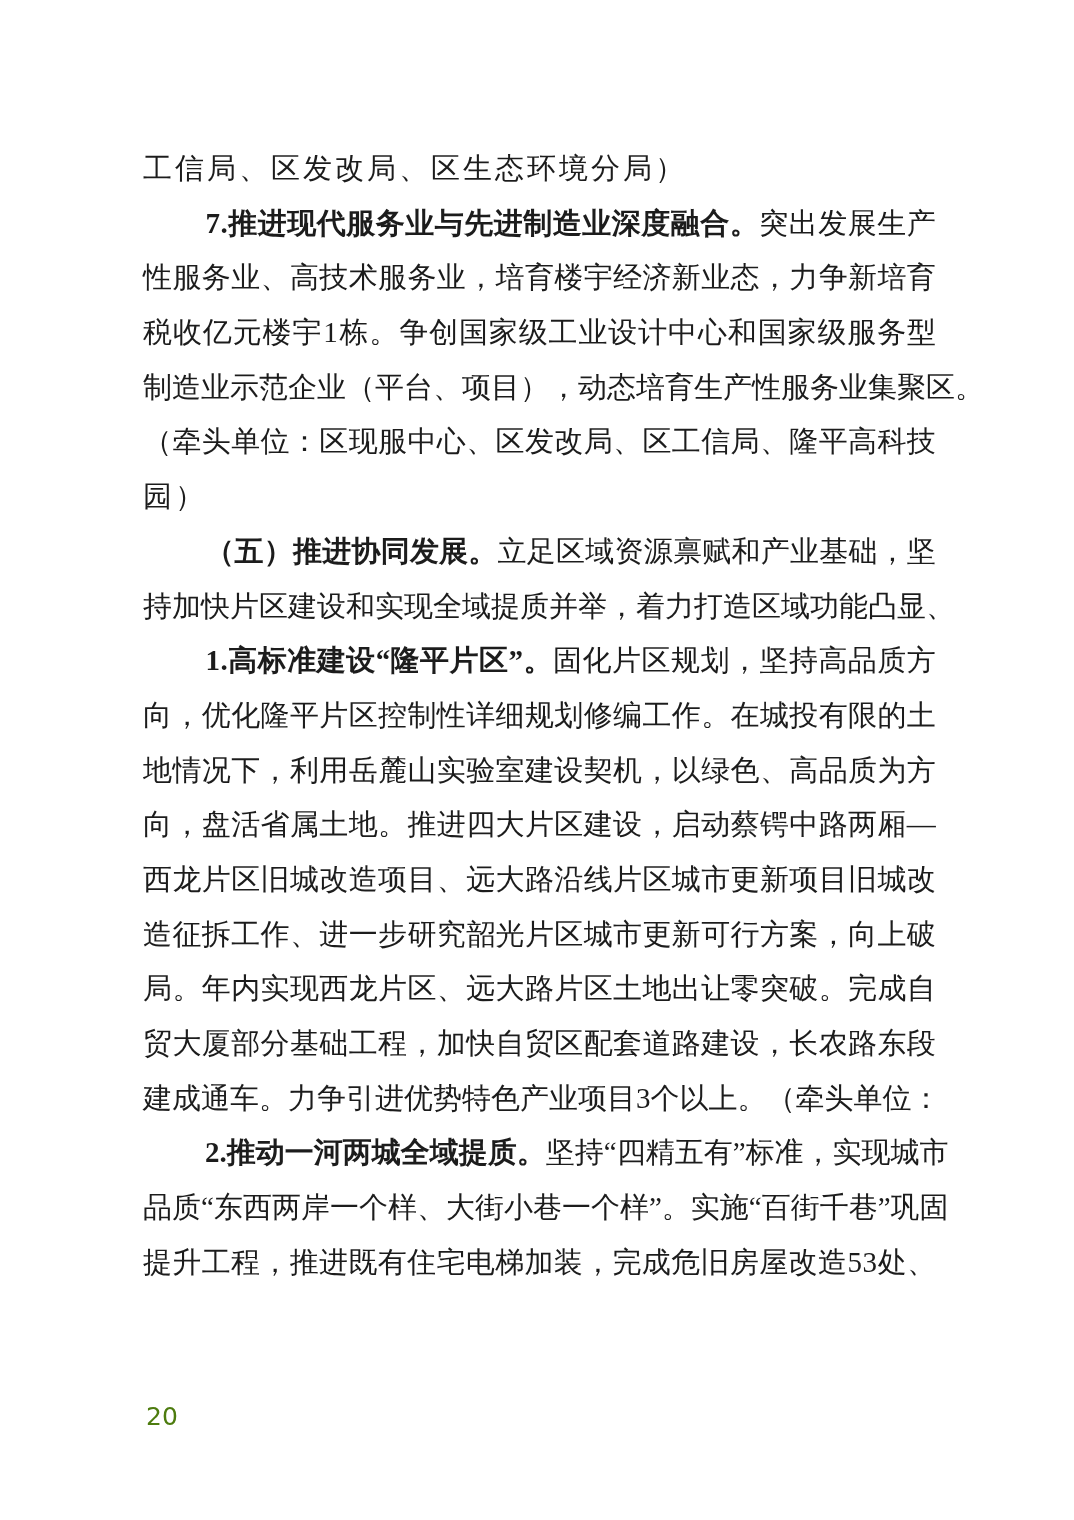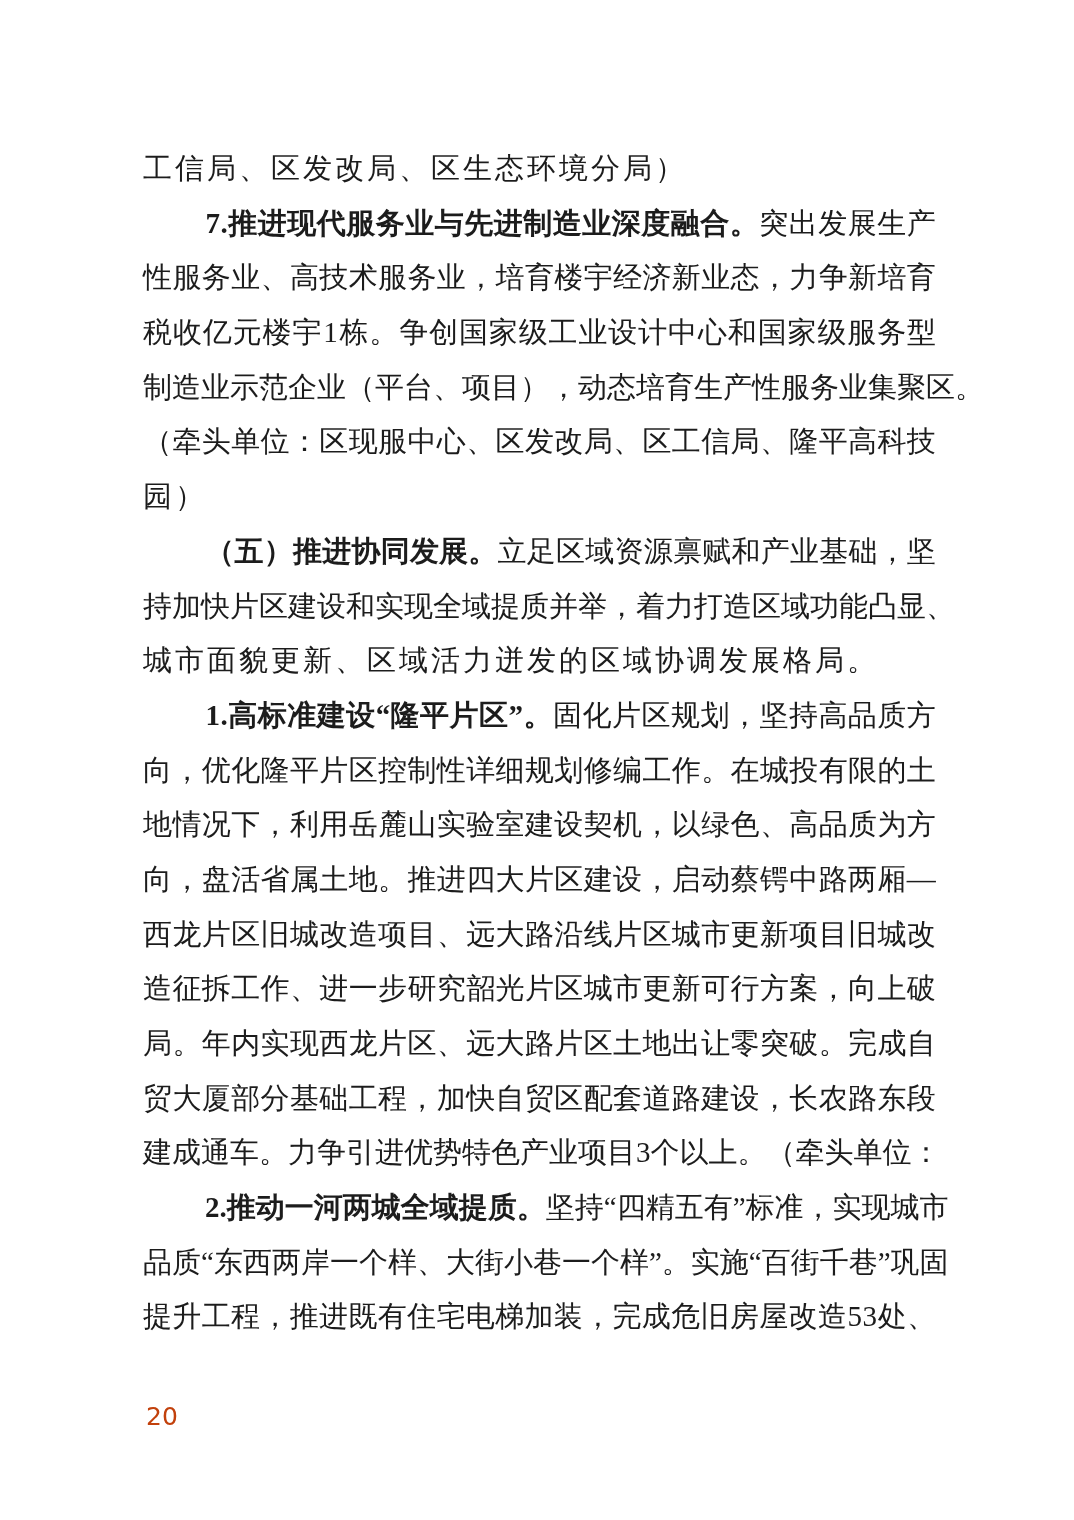--- a/index.html
+++ b/index.html
@@ -44,21 +44,21 @@
     display: inline-block;
     width: 62px;
     flex: 0 0 62px;
   }
   .footer {
     position: absolute;
     left: 146px;
     top: 1402px;
     font-size: 25px;
     font-family: "DejaVu Sans", "Liberation Sans", sans-serif;
-    color: #c2410c;
+    color: #4d7c0f;
   }
 </style>
 </head>
 <body>
 
 <div class="page">
   <div class="content">
 
     <div class="line l"><span class="seg">工信局、区发改局、区生态环境分局）</span></div>
 
@@ -89,21 +89,20 @@
     <div class="line j">
         <span class="ind"></span>
         <span class="seg bold" style="display: contents;"><span>（</span><span>五</span><span>）</span><span>推</span><span>进</span><span>协</span><span>同</span><span>发</span><span>展</span><span>。</span></span>
         <span class="seg" style="display: contents;"><span>立</span><span>足</span><span>区</span><span>域</span><span>资</span><span>源</span><span>禀</span><span>赋</span><span>和</span><span>产</span><span>业</span><span>基</span><span>础</span><span>，</span><span>坚</span></span>
       </div>
 
     <div class="line j">
         <span class="seg" style="display: contents;"><span>持</span><span>加</span><span>快</span><span>片</span><span>区</span><span>建</span><span>设</span><span>和</span><span>实</span><span>现</span><span>全</span><span>域</span><span>提</span><span>质</span><span>并</span><span>举</span><span>，</span><span>着</span><span>力</span><span>打</span><span>造</span><span>区</span><span>域</span><span>功</span><span>能</span><span>凸</span><span>显</span><span>、</span></span>
       </div>
 
-    <div class="line l"><span class="seg">城市面貌更新、区域活力迸发的区域协调发展格局。</span></div>
 
     <div class="line j">
         <span class="ind"></span>
         <span class="seg bold" style="display: contents;"><span>1</span><span>.</span><span>高</span><span>标</span><span>准</span><span>建</span><span>设</span><span>“</span><span>隆</span><span>平</span><span>片</span><span>区</span><span>”</span><span>。</span></span>
         <span class="seg" style="display: contents;"><span>固</span><span>化</span><span>片</span><span>区</span><span>规</span><span>划</span><span>，</span><span>坚</span><span>持</span><span>高</span><span>品</span><span>质</span><span>方</span></span>
       </div>
 
     <div class="line j">
         <span class="seg" style="display: contents;"><span>向</span><span>，</span><span>优</span><span>化</span><span>隆</span><span>平</span><span>片</span><span>区</span><span>控</span><span>制</span><span>性</span><span>详</span><span>细</span><span>规</span><span>划</span><span>修</span><span>编</span><span>工</span><span>作</span><span>。</span><span>在</span><span>城</span><span>投</span><span>有</span><span>限</span><span>的</span><span>土</span></span>
       </div>

